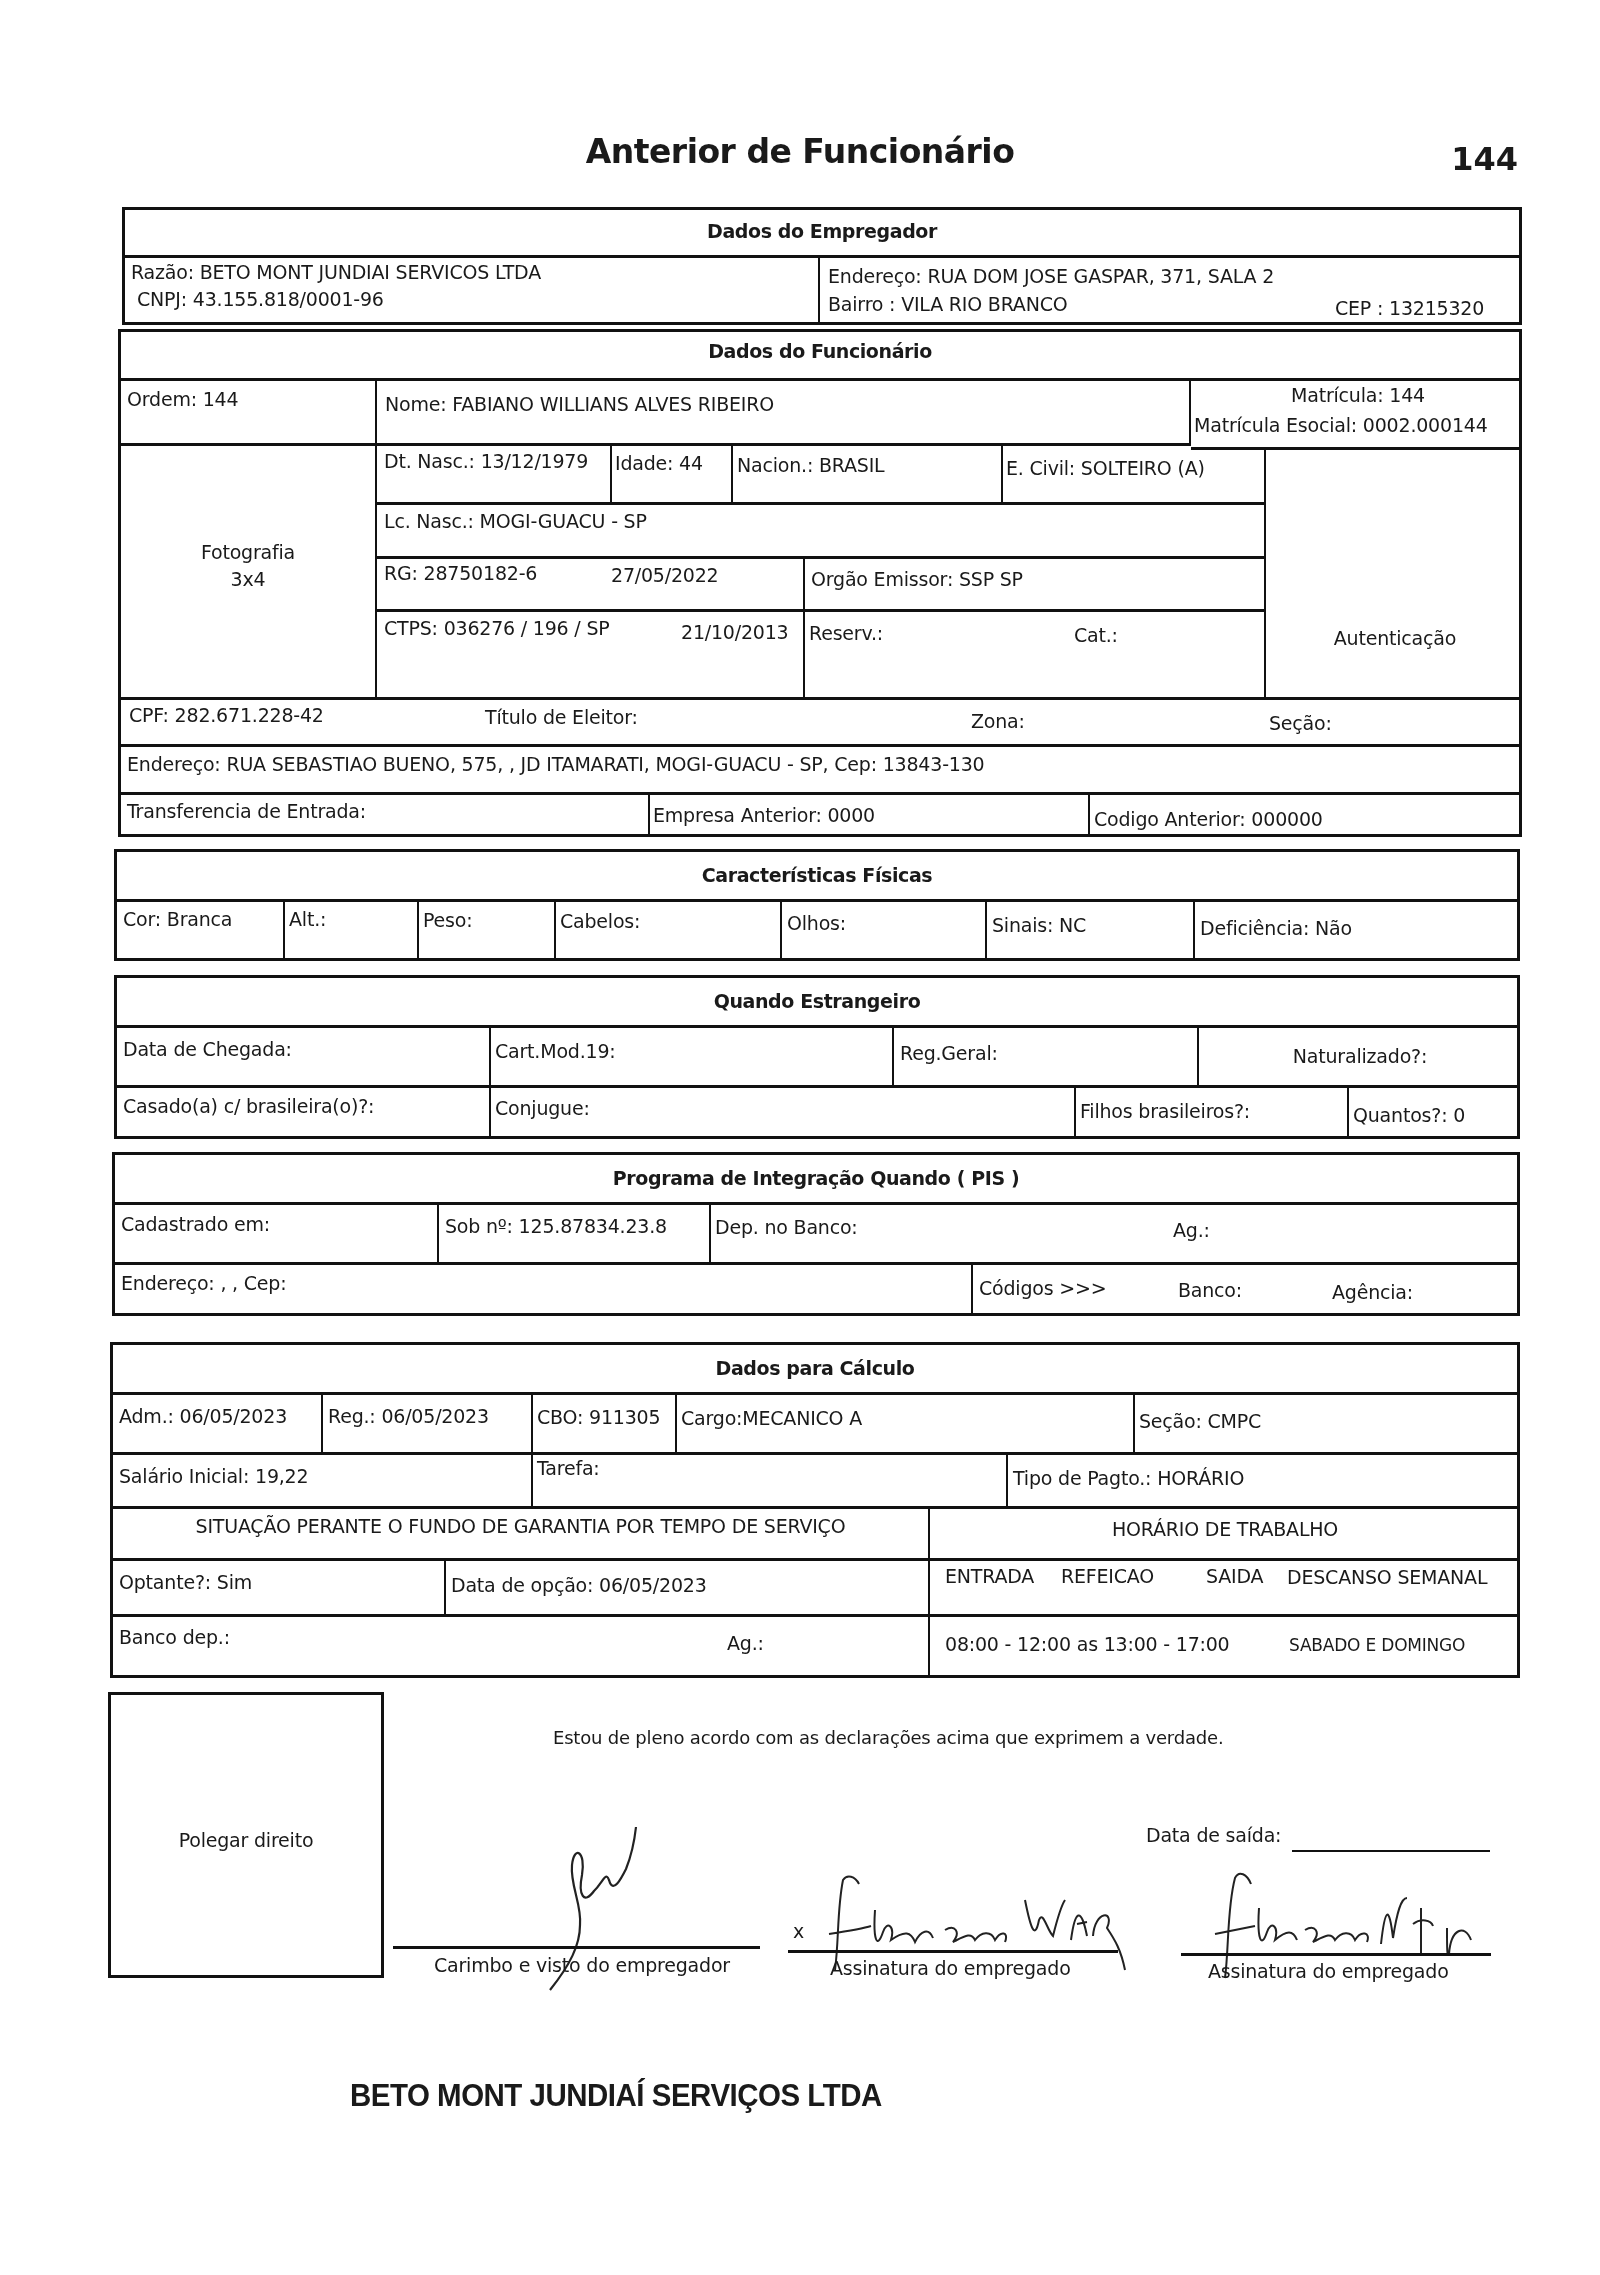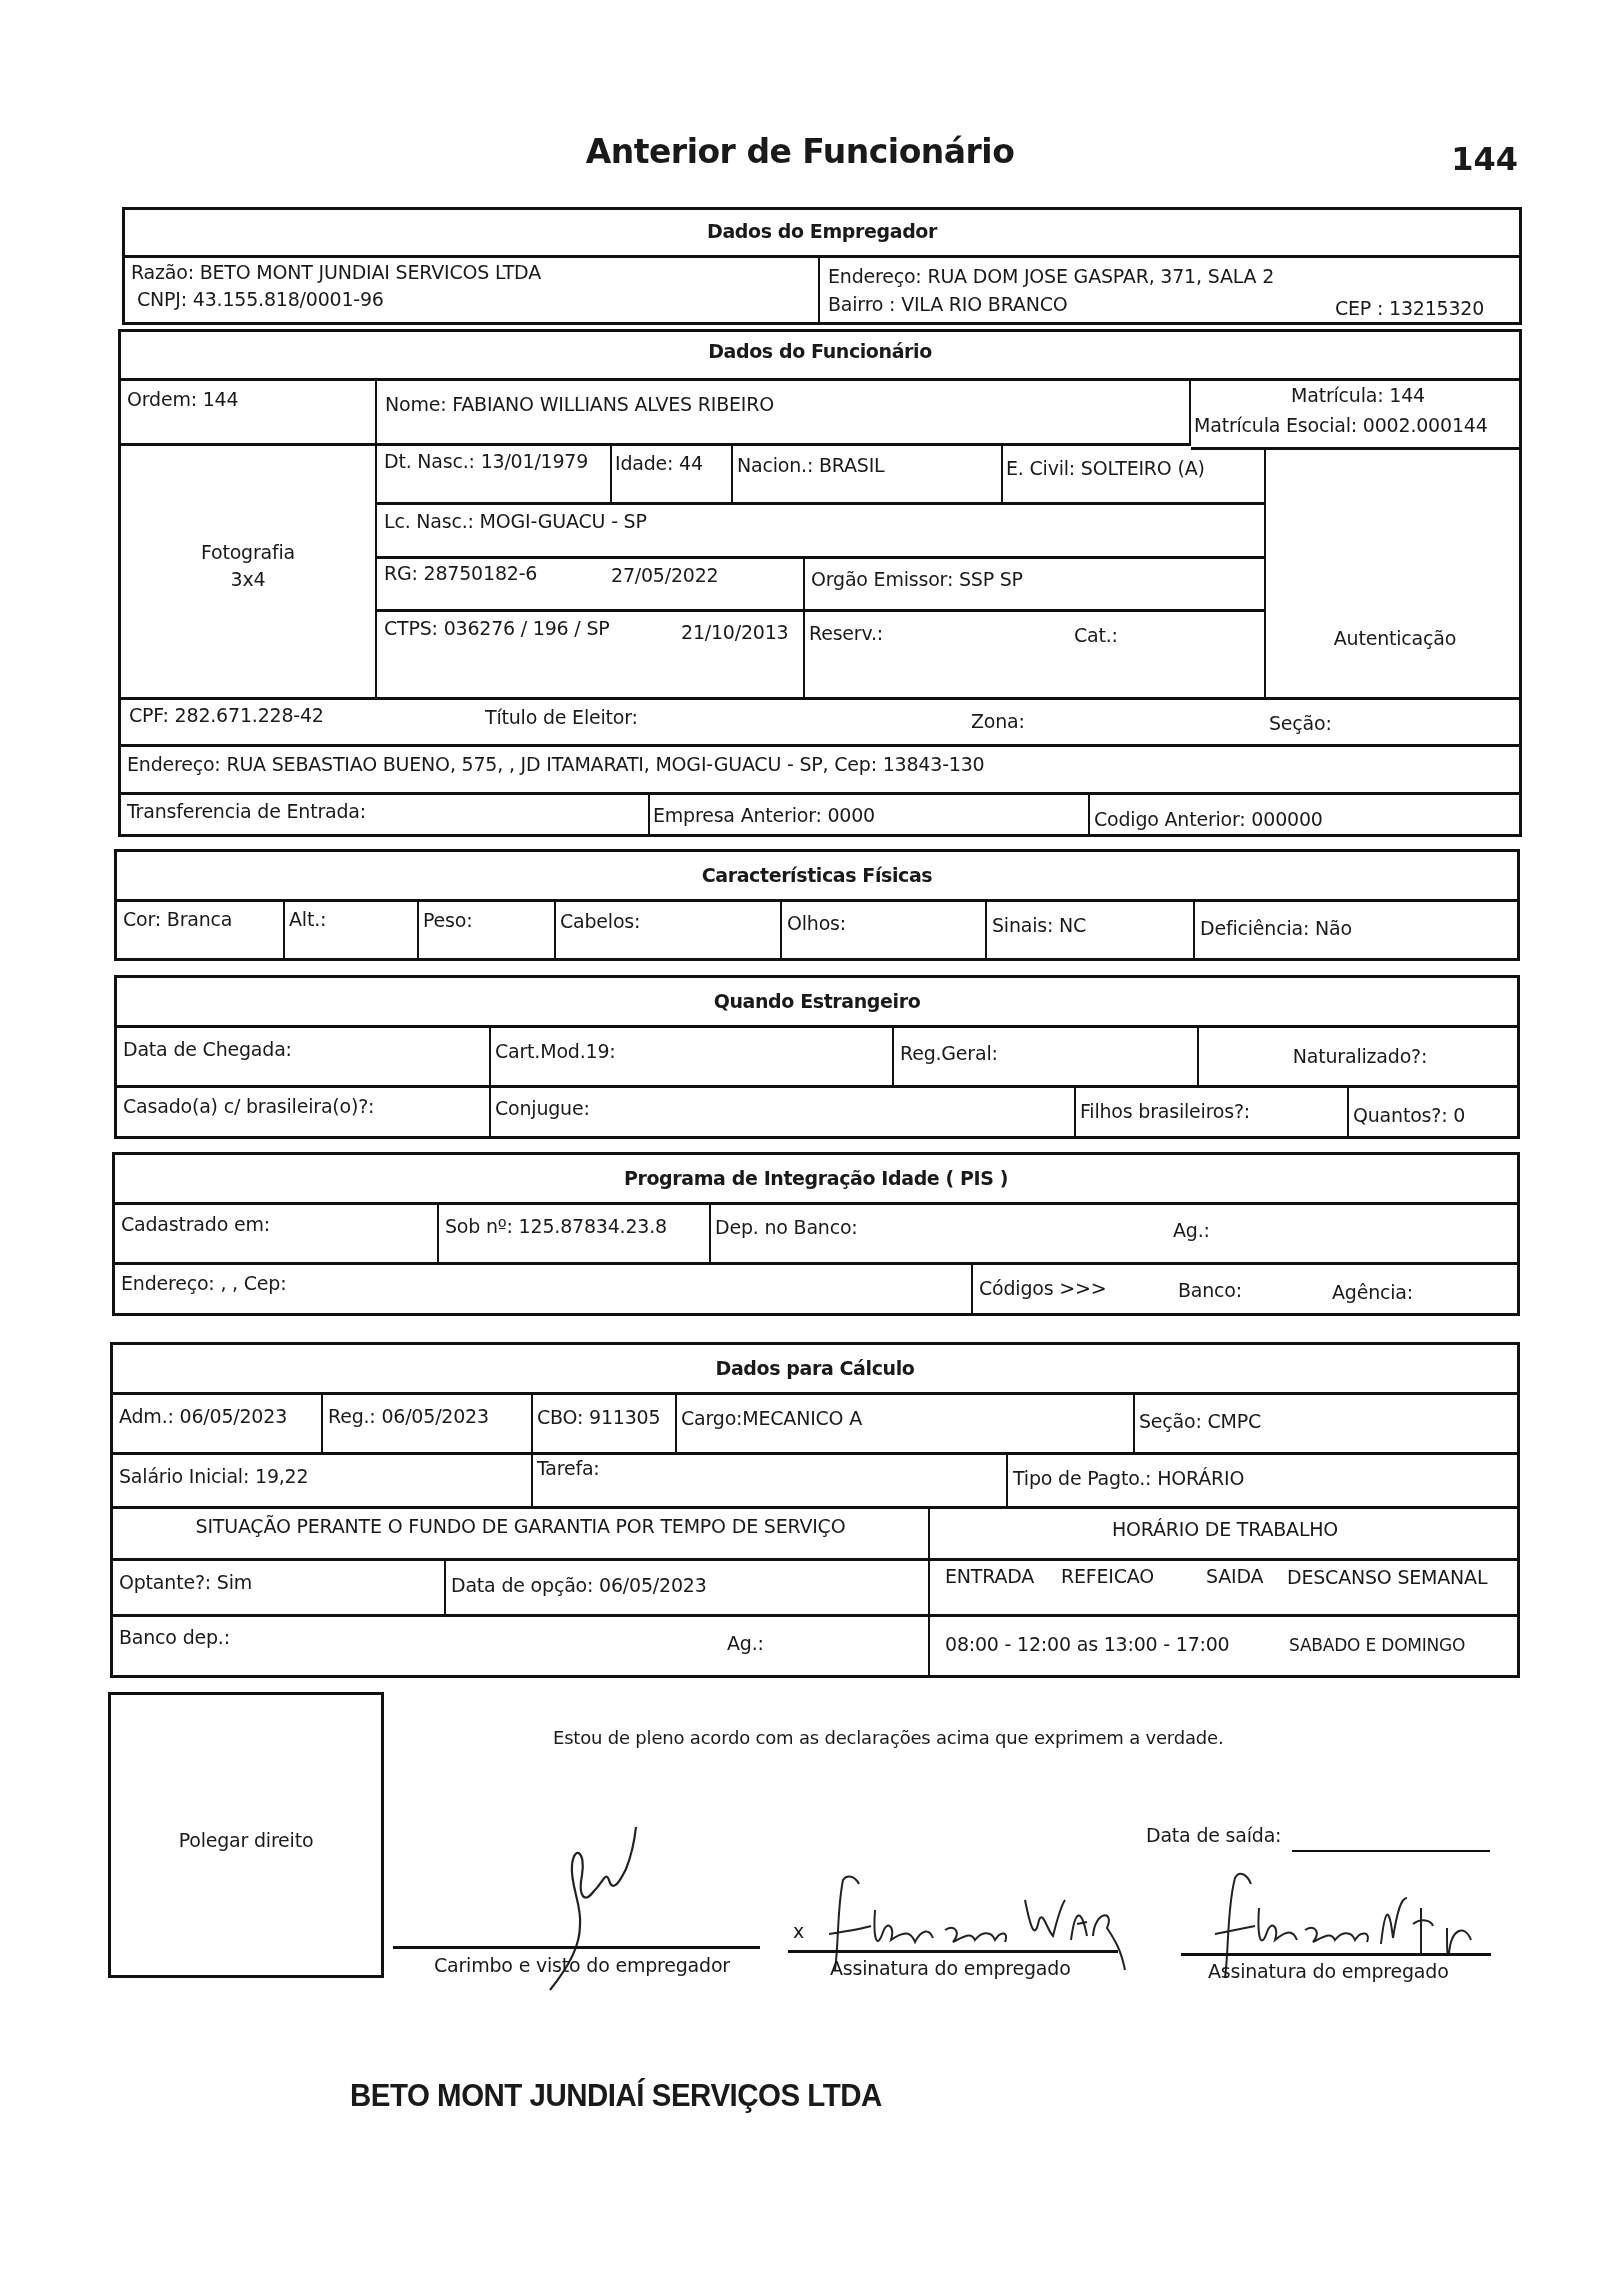--- a/index.html
+++ b/index.html
@@ -50,21 +50,21 @@
   <div class="hl" style="left:0; width:1070px; top:111px;"></div>
   <div class="hl" style="left:1070px; right:0; top:115px;"></div>
 
   <div class="t tc" style="left:0; width:254px; top:209px;">Fotografia</div>
   <div class="t tc" style="left:0; width:254px; top:236px;">3x4</div>
 
   <div class="vl" style="left:489px; top:113px; height:57px;"></div>
   <div class="vl" style="left:610px; top:113px; height:57px;"></div>
   <div class="vl" style="left:880px; top:113px; height:57px;"></div>
   <div class="vl" style="left:1143px; top:117px; height:248px;"></div>
-  <div class="t" style="left:263px; top:118px;">Dt. Nasc.: 13/01/1979</div>
+  <div class="t" style="left:263px; top:118px;">Dt. Nasc.: 13/12/1979</div>
   <div class="t" style="left:494px; top:120px;">Idade: 44</div>
   <div class="t" style="left:616px; top:122px;">Nacion.: BRASIL</div>
   <div class="t" style="left:885px; top:125px;">E. Civil: SOLTEIRO (A)</div>
   <div class="hl" style="left:256px; width:888px; top:170px;"></div>
 
   <div class="t" style="left:263px; top:178px;">Lc. Nasc.: MOGI-GUACU - SP</div>
   <div class="hl" style="left:256px; width:888px; top:224px;"></div>
 
   <div class="vl" style="left:682px; top:226px; height:139px;"></div>
   <div class="t" style="left:263px; top:230px;">RG: 28750182-6</div>
@@ -126,21 +126,21 @@
   <div class="hl" style="left:0; right:0; top:107px;"></div>
   <div class="vl" style="left:957px; top:109px; bottom:0;"></div>
   <div class="vl" style="left:1230px; top:109px; bottom:0;"></div>
   <div class="t" style="left:6px; top:117px;">Casado(a) c/ brasileira(o)?:</div>
   <div class="t" style="left:378px; top:119px;">Conjugue:</div>
   <div class="t" style="left:963px; top:122px;">Filhos brasileiros?:</div>
   <div class="t" style="left:1236px; top:126px;">Quantos?: 0</div>
 </div>
 
 <div class="box" style="left:112px; top:1152px; width:1408px; height:164px;">
-  <div class="sec-title" style="top:12px;">Programa de Integração Idade ( PIS )</div>
+  <div class="sec-title" style="top:12px;">Programa de Integração Quando ( PIS )</div>
   <div class="hl" style="left:0; right:0; top:47px;"></div>
   <div class="vl" style="left:322px; top:49px; height:58px;"></div>
   <div class="vl" style="left:594px; top:49px; height:58px;"></div>
   <div class="t" style="left:6px; top:58px;">Cadastrado em:</div>
   <div class="t" style="left:330px; top:60px;">Sob nº: 125.87834.23.8</div>
   <div class="t" style="left:600px; top:61px;">Dep. no Banco:</div>
   <div class="t" style="left:1058px; top:64px;">Ag.:</div>
   <div class="hl" style="left:0; right:0; top:107px;"></div>
   <div class="vl" style="left:856px; top:109px; bottom:0;"></div>
   <div class="t" style="left:6px; top:117px;">Endereço:  ,  , Cep:</div>

